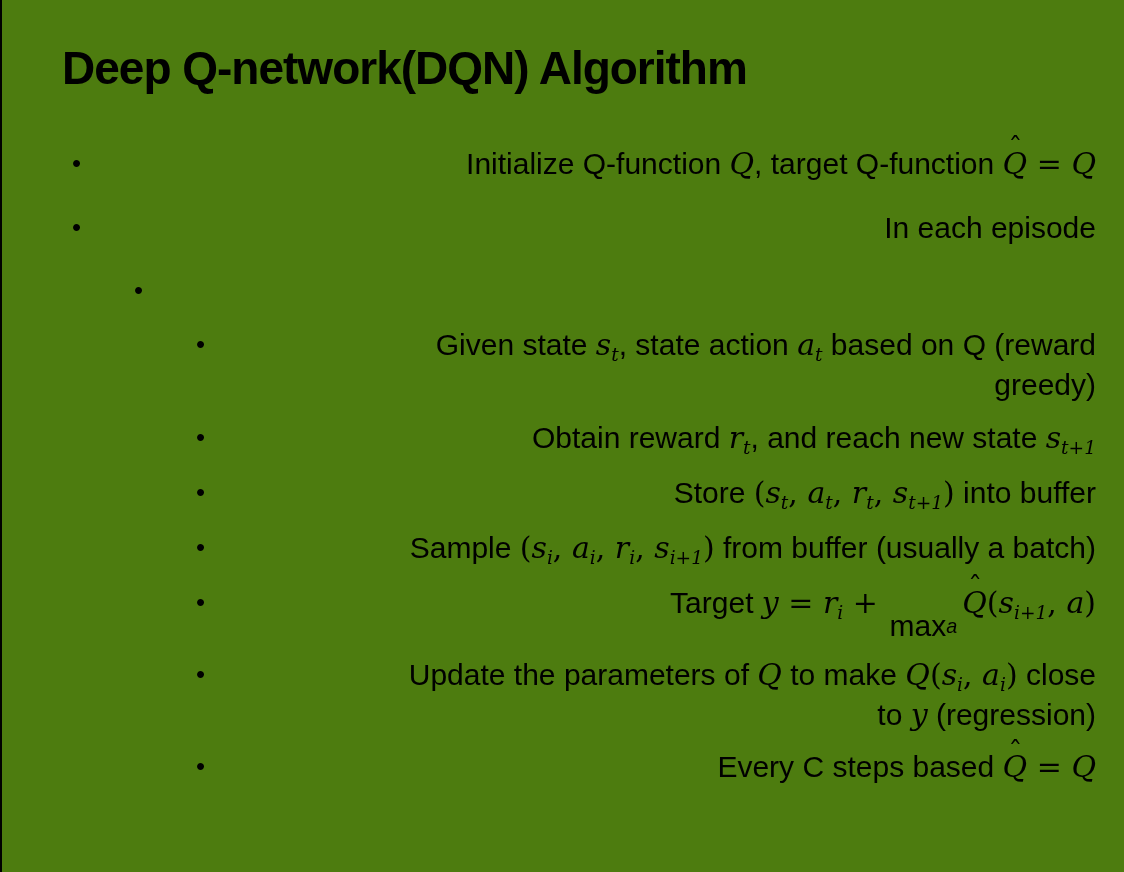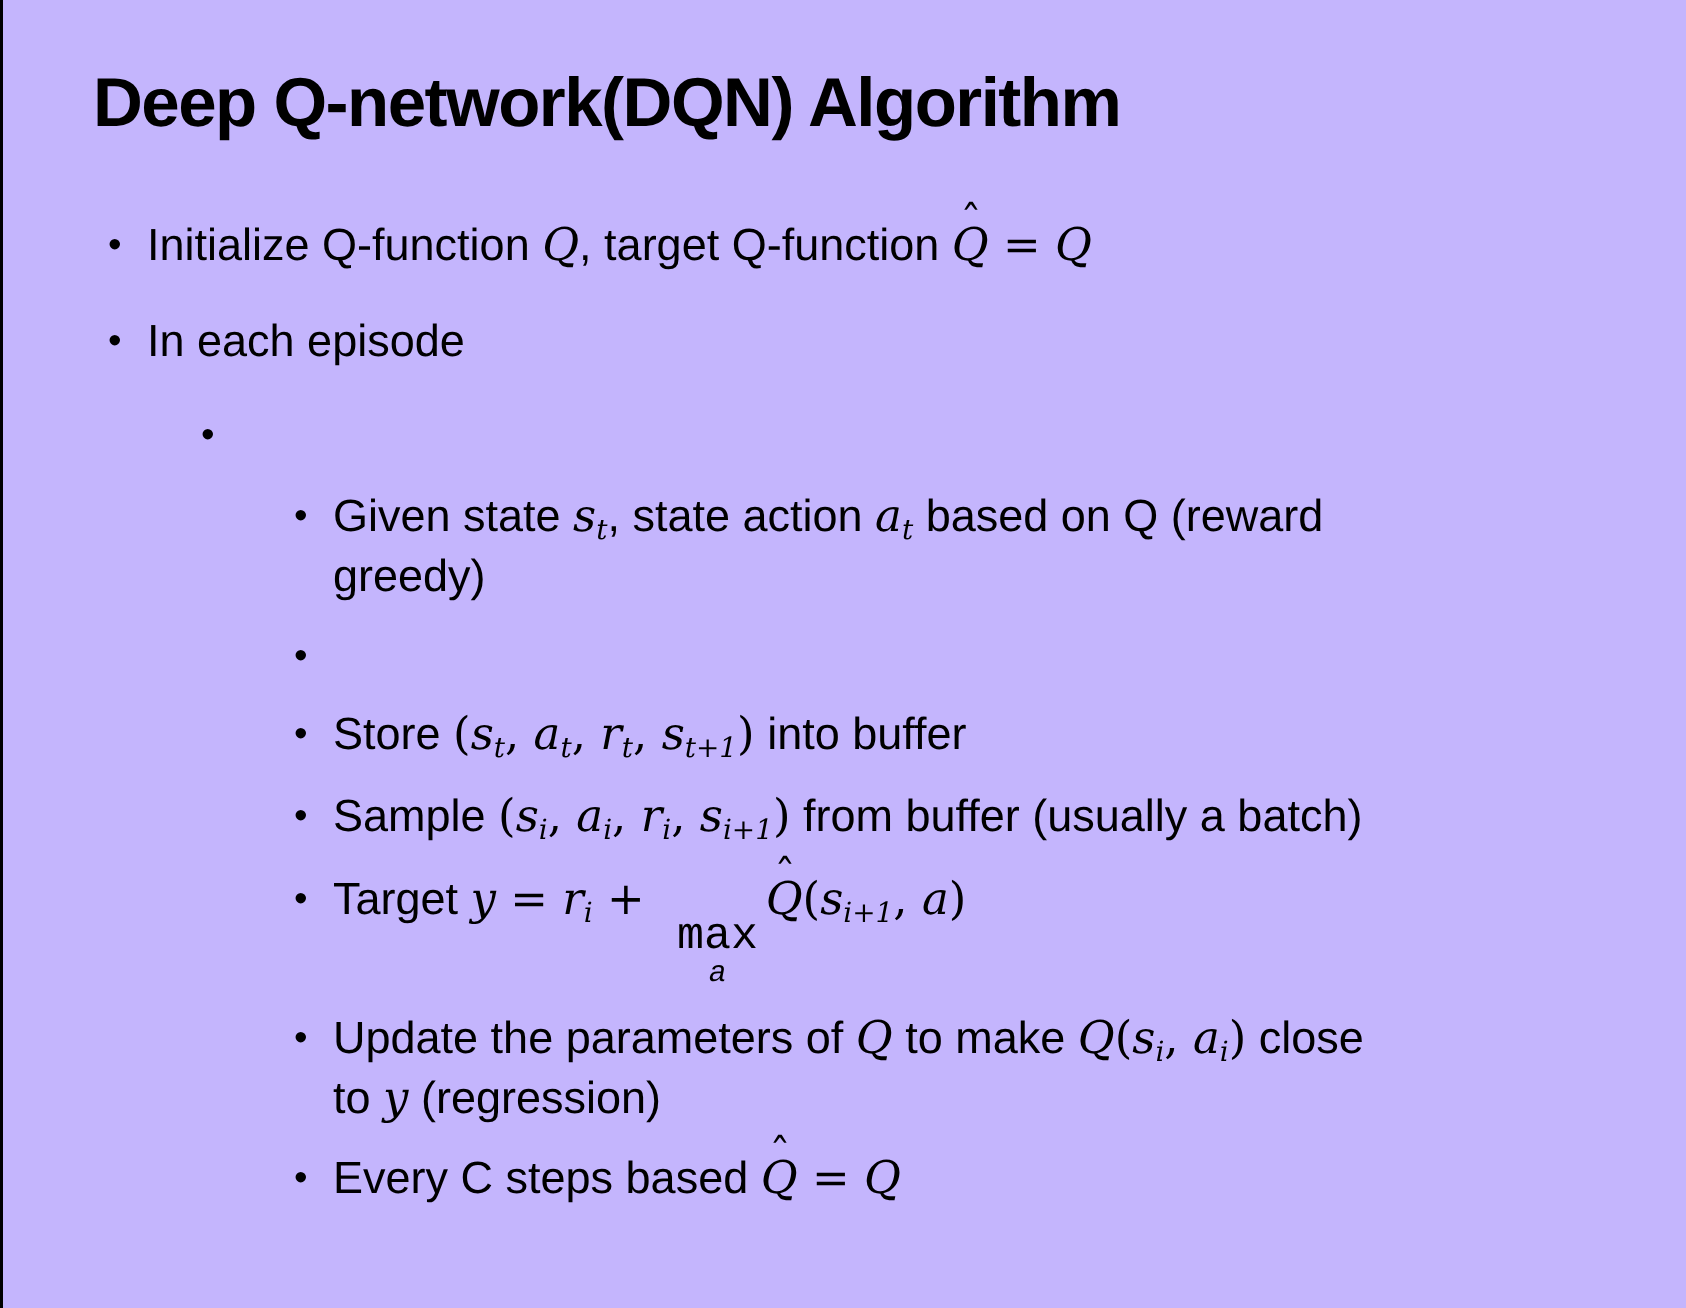--- a/index.html
+++ b/index.html
@@ -1,20 +1,20 @@
 <!DOCTYPE html>
 <html><head>
 <meta charset="utf-8">
 <style>
   html, body { margin: 0; padding: 0; background: #ffffff; }
   .slide {
     position: relative;
     width: 1124px;
     height: 872px;
-    background: #c4b5fd;
+    background: #4d7c0f;
     overflow: hidden;
     font-family: "Liberation Sans", sans-serif;
     color: #000000;
   }
   .edge-line {
     position: absolute;
     left: 0; top: 0;
     width: 2px; height: 872px;
     background: #000000;
   }
@@ -39,21 +39,21 @@
   }
   .level-1 { padding-left: 72px;  margin-bottom: 26px; }
   .level-2 { padding-left: 134px; margin-bottom: 16px; }
   .level-3 { padding-left: 196px; margin-bottom: 15px; }
   .marker {
     flex: none;
     width: 26px;
     font-size: 0.86em;
     line-height: 1.45;
   }
-  .btext { flex: 1 1 auto; }
+  .btext { flex: 1 1 auto; text-align: right; }
   
   .mi  { font-family: "DejaVu Serif", serif; font-style: italic; }
   .mr  { font-family: "DejaVu Serif", serif; font-style: normal; }
   .msub .mi { font-family: "DejaVu Serif", serif; font-style: italic; }
   .msub .sub {
     font-family: "DejaVu Serif", serif;
     font-style: italic;
     font-size: 0.62em;
     vertical-align: -0.30em;
   }
@@ -65,26 +65,25 @@
   .mhat .hatmark {
     position: absolute;
     top: -0.52em;
     left: 52%;
     transform: translateX(-50%);
     font-style: normal;
     font-size: 0.95em;
   }
   .munder {
     display: inline-flex;
-    flex-direction: column;
     align-items: center;
     vertical-align: -0.78em;
     line-height: 0.95;
-    font-family: Liberation Mono, monospace;
-    margin: 0 5px 0 12px;
+    font-family: Liberation Sans, sans-serif;
+    margin: 0 5px 0 2px;
   }
   .munder .op { font-style: normal; }
   .munder .under { font-style: italic; font-size: 0.66em; }
 </style>
 </head>
 <body>
 
 <div class="slide">
   <div class="edge-line"></div>
   <div class="title">Deep Q-network(DQN) Algorithm</div>
@@ -99,20 +98,21 @@
       </div>
       <div class="bullet level-2">
         <span class="marker">•</span>
       </div>
       <div class="bullet level-3">
         <span class="marker">•</span>
         <span class="btext"><span class="bt">Given state </span><span class="msub"><span class="mi">s</span><span class="sub">t</span></span><span class="bt">, state action </span><span class="msub"><span class="mi">a</span><span class="sub">t</span></span><span class="bt"> based on Q (reward</span><br><span class="bt">greedy)</span></span>
       </div>
       <div class="bullet level-3">
         <span class="marker">•</span>
+        <span class="btext"><span class="bt">Obtain reward </span><span class="msub"><span class="mi">r</span><span class="sub">t</span></span><span class="bt">, and reach new state </span><span class="msub"><span class="mi">s</span><span class="sub">t+1</span></span></span>
       </div>
       <div class="bullet level-3">
         <span class="marker">•</span>
         <span class="btext"><span class="bt">Store </span><span class="mr">(</span><span class="msub"><span class="mi">s</span><span class="sub">t</span></span><span class="mr">, </span><span class="msub"><span class="mi">a</span><span class="sub">t</span></span><span class="mr">, </span><span class="msub"><span class="mi">r</span><span class="sub">t</span></span><span class="mr">, </span><span class="msub"><span class="mi">s</span><span class="sub">t+1</span></span><span class="mr">)</span><span class="bt"> into buffer</span></span>
       </div>
       <div class="bullet level-3">
         <span class="marker">•</span>
         <span class="btext"><span class="bt">Sample </span><span class="mr">(</span><span class="msub"><span class="mi">s</span><span class="sub">i</span></span><span class="mr">, </span><span class="msub"><span class="mi">a</span><span class="sub">i</span></span><span class="mr">, </span><span class="msub"><span class="mi">r</span><span class="sub">i</span></span><span class="mr">, </span><span class="msub"><span class="mi">s</span><span class="sub">i+1</span></span><span class="mr">)</span><span class="bt"> from buffer (usually a batch)</span></span>
       </div>
       <div class="bullet level-3">

